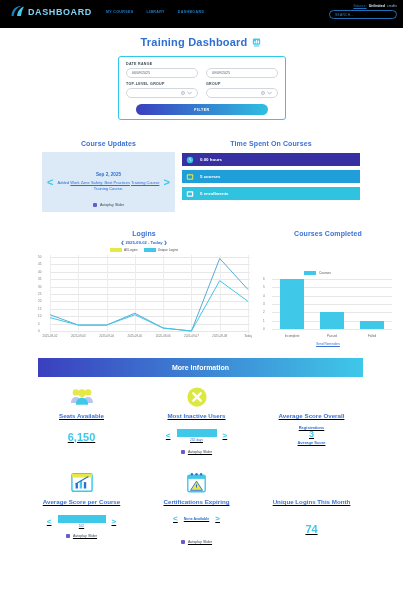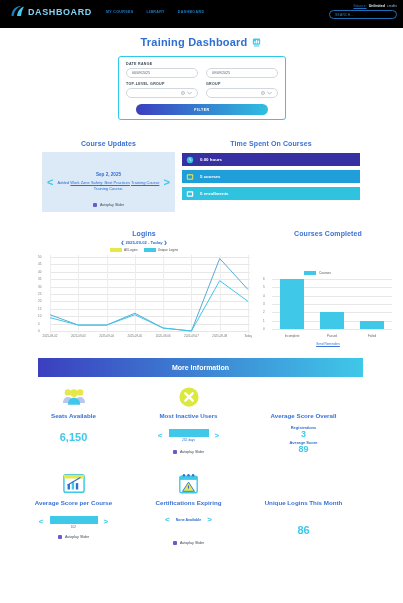--- a/index.html
+++ b/index.html
@@ -151,21 +151,21 @@
 
   
   .more-bar {
     position:absolute; left:38px; top:358px; width:325px; height:19px;
     background: linear-gradient(to right,#3b3fbf,#3fc8e8);
     display:flex; align-items:center; justify-content:center;
     color:#fff; font-size:7px; font-weight:bold;
   }
 
   
-  .grid { position:absolute; left:16px; top:382px; width:345px; }
+  .grid { position:absolute; left:24px; top:382px; width:345px;text-decoration:underline; }
   .grow { display:flex; }
   .gcell { flex:1; text-align:center; position:relative; padding-top:4px; }
   .gicon { height:22px; display:flex; align-items:center; justify-content:center; }
   .gtitle { color:#3b72d4; font-size:6.2px; font-weight:bold; margin-top:4px; }
   .gbig { color:#3fc8e8; font-size:11px; font-weight:bold; margin-top:12px; }
   .gbig.navy { color:#16304f; }
   .minilabel { font-size:4px; color:#2f6fd0; font-weight:bold; }
   .minival { color:#3fc8e8; font-size:9px; font-weight:bold; line-height:1.1; }
   .slider-row { display:flex; align-items:center; justify-content:center; gap:6px; margin-top:10px; }
   .sbar { width:40px; height:8px; background:#3fc8e8; }
@@ -461,21 +461,20 @@
         </div>
       </div>
 
       <div class="gcell">
         <div class="gicon"></div>
         <div class="gtitle">Average Score Overall</div>
         <div style="margin-top:6px;">
           <div class="minilabel">Registrations</div>
           <div class="minival">3</div>
           <div class="minilabel">Average Score</div>
-          <div class="minival">89</div>
         </div>
       </div>
 
     </div>
 
     <div class="grow" style="margin-top:14px;">
 
       <div class="gcell">
         <div class="gicon">
           <svg width="24" height="22" viewBox="0 0 26 24">
@@ -522,19 +521,19 @@
         </div>
         <div class="autoplay" style="margin-top:17px;">
           <span class="cbx"></span>
           <span>Autoplay Slider</span>
         </div>
       </div>
 
       <div class="gcell">
         <div class="gicon"></div>
         <div class="gtitle">Unique Logins This Month</div>
-        <div class="gbig" style="margin-top:18px;">86</div>
+        <div class="gbig" style="margin-top:18px;">74</div>
       </div>
 
     </div>
   </div>
 
 </div>
 
 </body></html>

